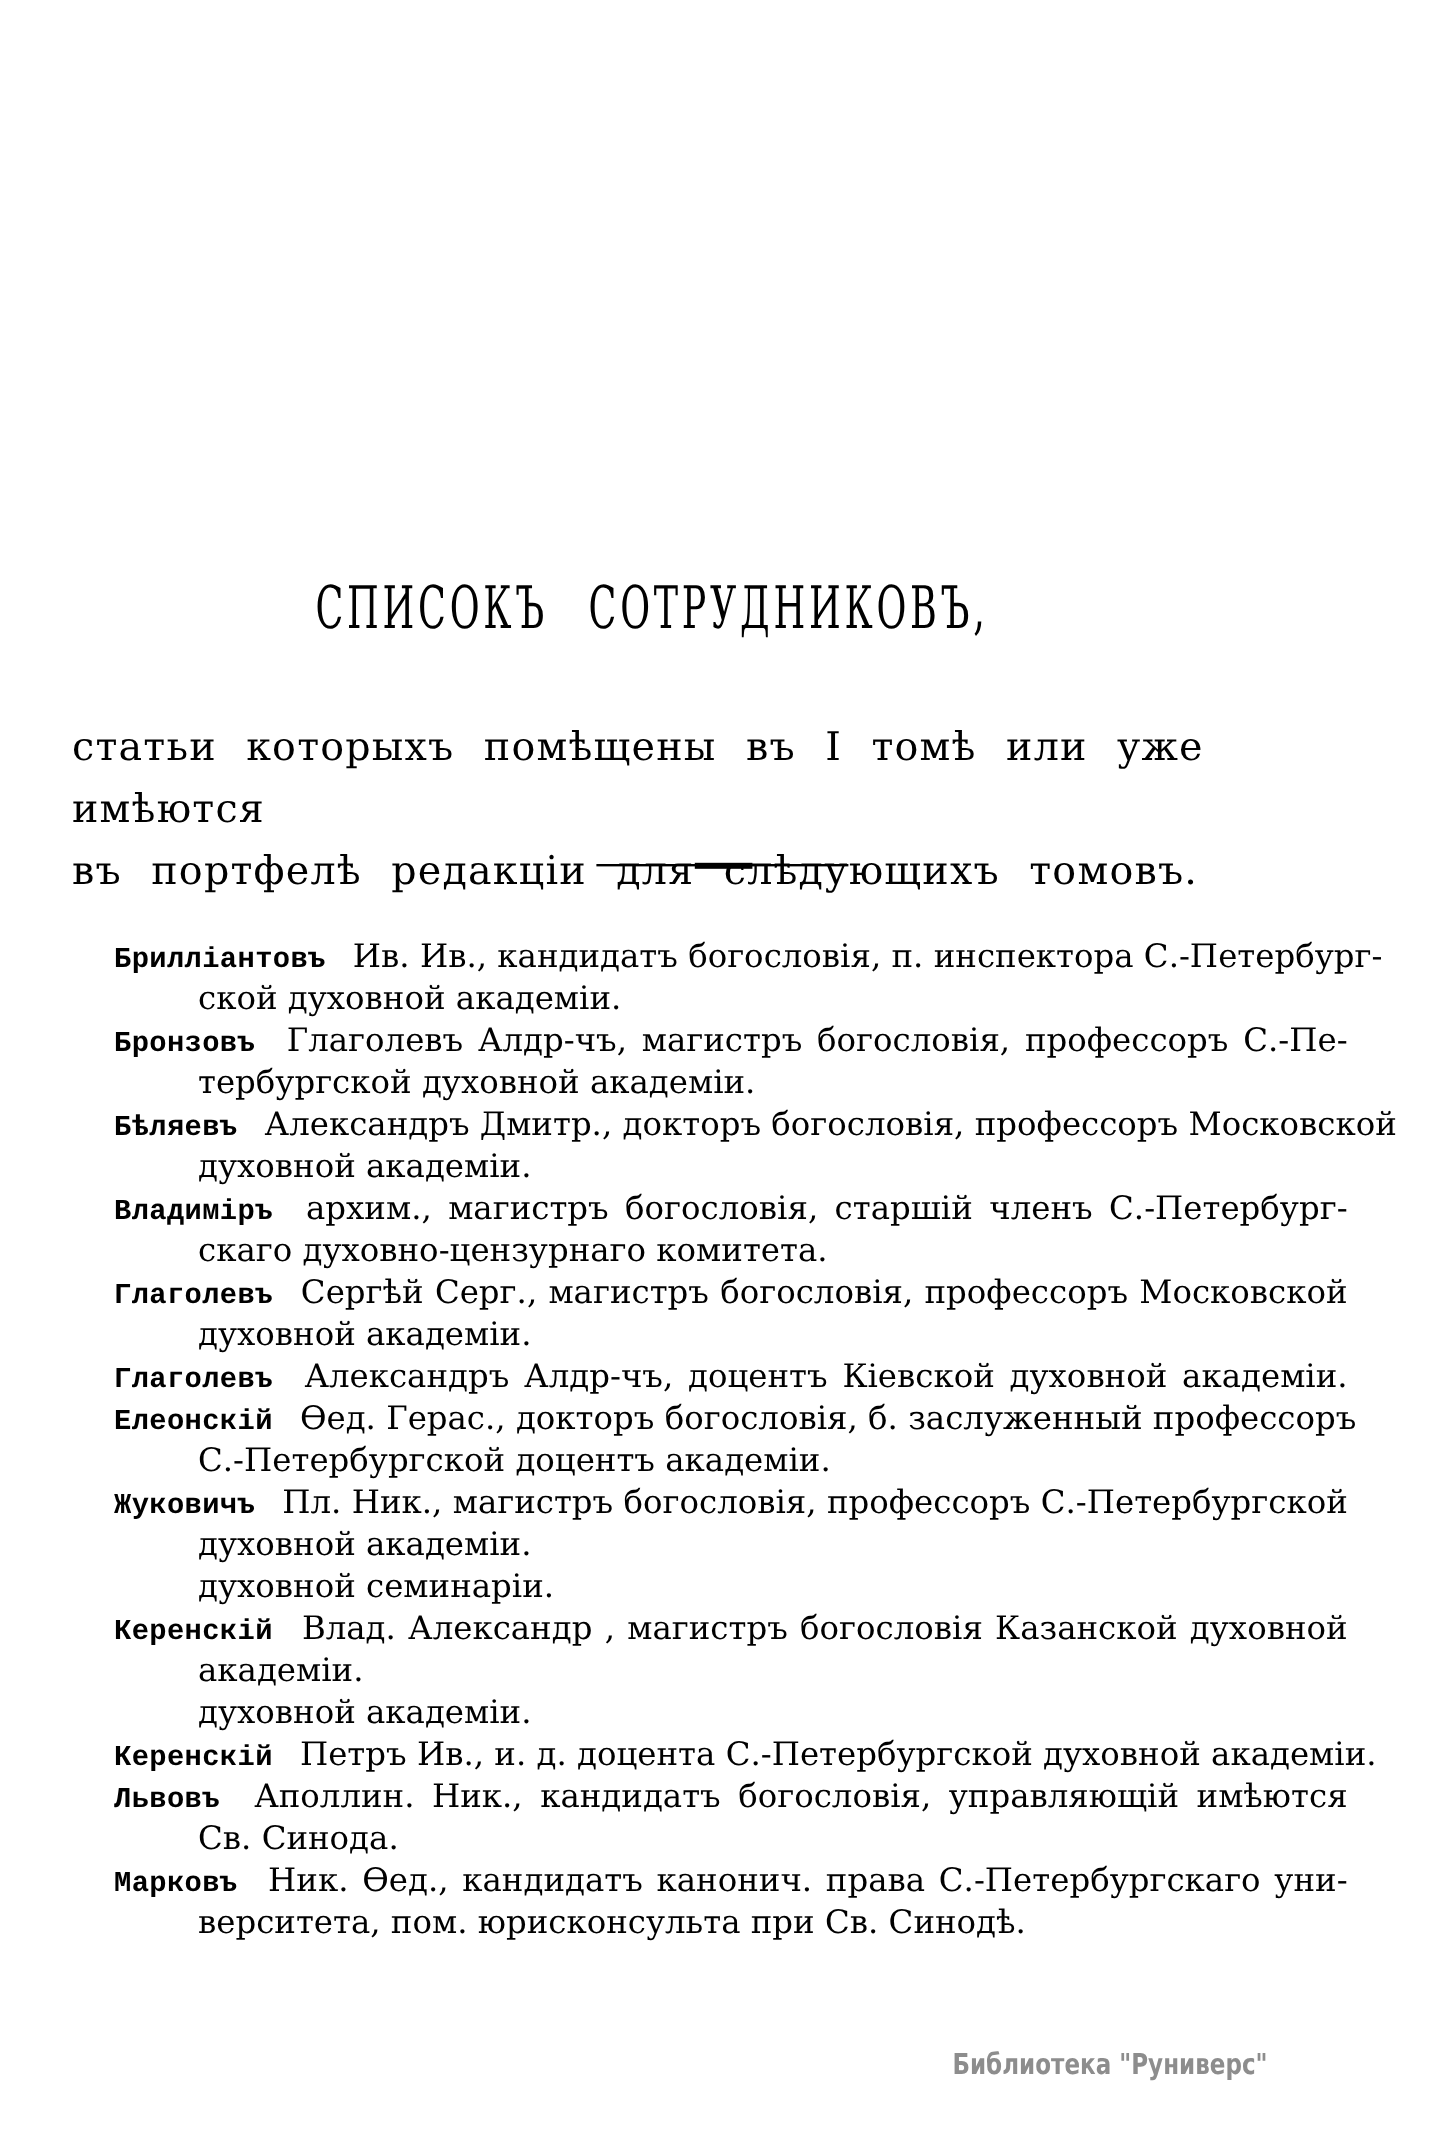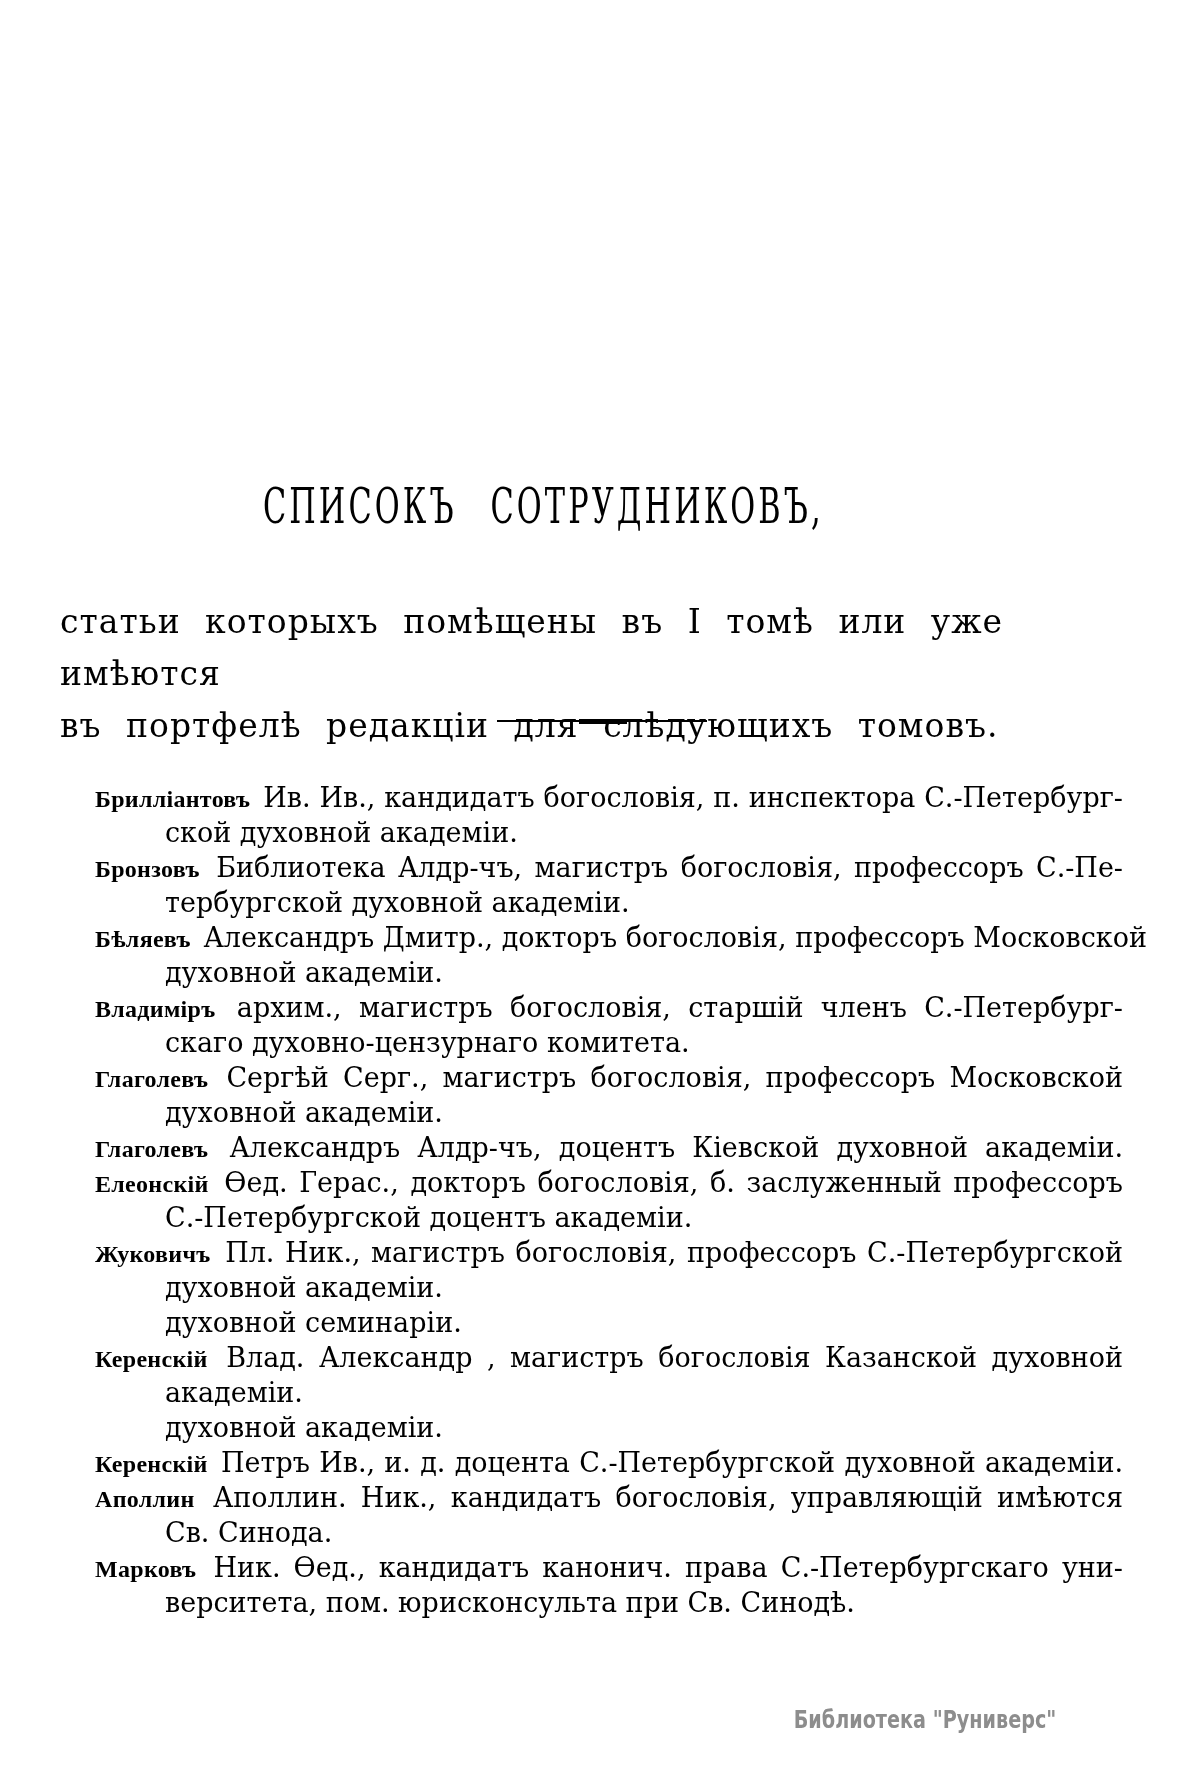--- a/index.html
+++ b/index.html
@@ -69,25 +69,25 @@
     font-size: 27px;
     line-height: 35px;
   }
   .line { height: 35px; }
   .first {
     white-space: nowrap;
     text-align: justify;
     text-align-last: justify;
   }
   .nm {
-    font-family: Liberation Serif, serif;
+    font-family: Liberation Mono, monospace;
     font-weight: bold;
     font-size: 24px;
     letter-spacing: 0.3px;
-    margin-right: 4px;
+    margin-right: 14px;
   }
   .cont { padding-left: 70px; white-space: nowrap; }
   .cont:empty { display: none; }
   .watermark {
     position: absolute;
     top: 1706px;
     right: 146px;
     font-family: "DejaVu Sans", sans-serif;
     font-weight: bold;
     font-size: 24px;
@@ -119,21 +119,21 @@
       <div class="line first">
         <span class="nm">Брилліантовъ</span>
         <span class="rest">Ив. Ив., кандидатъ богословія, п. инспектора С.-Петербург-</span>
       </div>
       <div class="line cont">ской духовной академіи.</div>
     </div>
 
     <div class="entry">
       <div class="line first">
         <span class="nm">Бронзовъ</span>
-        <span class="rest">Библиотека Алдр-чъ, магистръ богословія, профессоръ С.-Пе-</span>
+        <span class="rest">Глаголевъ Алдр-чъ, магистръ богословія, профессоръ С.-Пе-</span>
       </div>
       <div class="line cont">тербургской духовной академіи.</div>
     </div>
 
     <div class="entry">
       <div class="line first">
         <span class="nm">Бѣляевъ</span>
         <span class="rest">Александръ Дмитр., докторъ богословія, профессоръ Московской</span>
       </div>
       <div class="line cont">духовной академіи.</div>
@@ -198,21 +198,21 @@
     <div class="entry">
       <div class="line first">
         <span class="nm">Керенскій</span>
         <span class="rest">Петръ Ив., и. д. доцента С.-Петербургской духовной академіи.</span>
       </div>
 
     </div>
 
     <div class="entry">
       <div class="line first">
-        <span class="nm">Аполлин</span>
+        <span class="nm">Львовъ</span>
         <span class="rest">Аполлин. Ник., кандидатъ богословія, управляющій имѣются</span>
       </div>
       <div class="line cont">Св. Синода.</div>
     </div>
 
     <div class="entry">
       <div class="line first">
         <span class="nm">Марковъ</span>
         <span class="rest">Ник. Ѳед., кандидатъ канонич. права С.-Петербургскаго уни-</span>
       </div>

